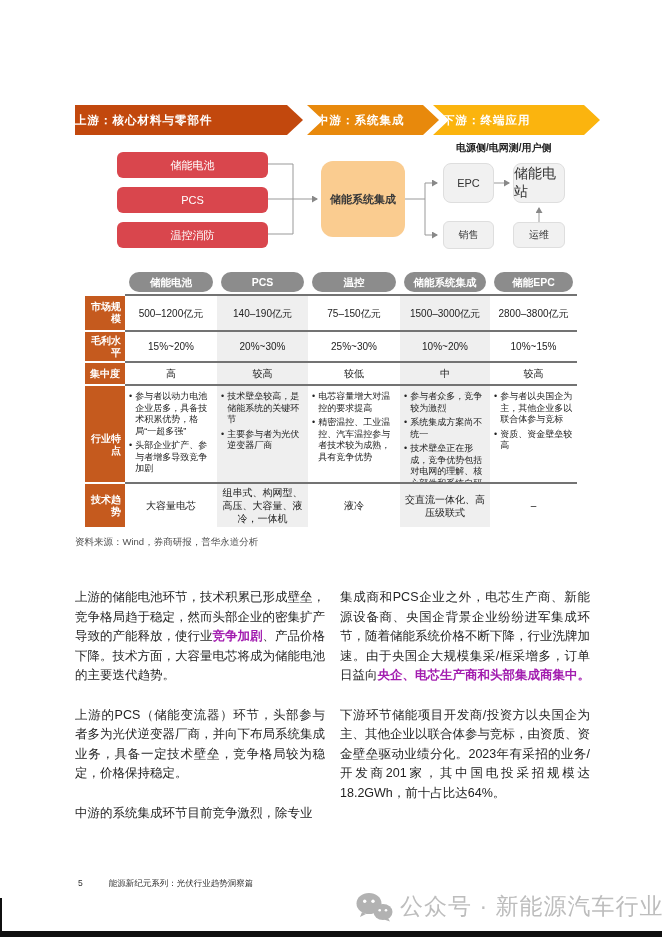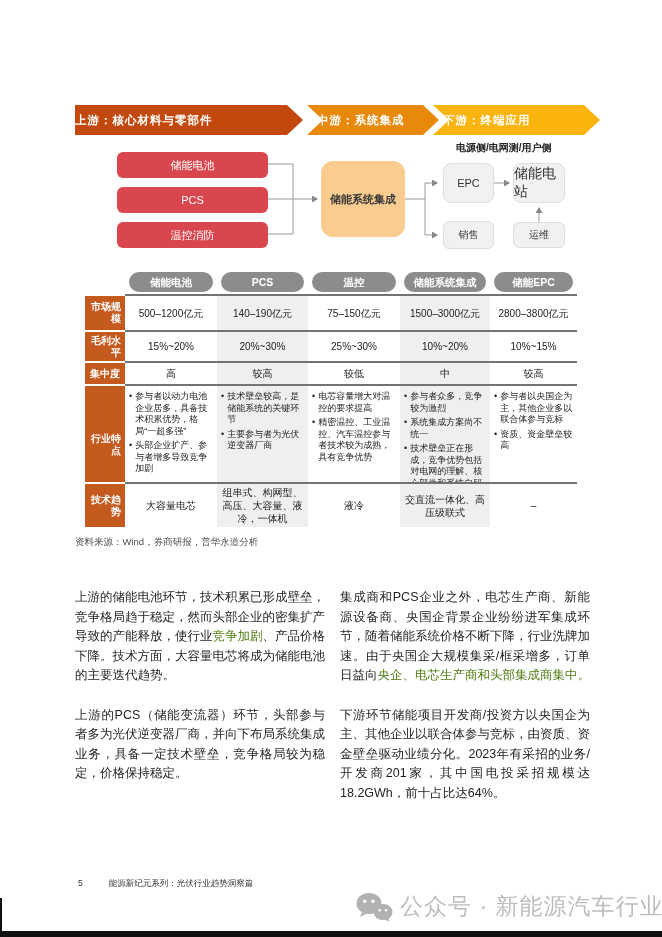--- a/index.html
+++ b/index.html
@@ -50,21 +50,21 @@
           font-size:9px; line-height:11.5px; padding:5px 3px 4px 4px; gap:3px; }
   .bullet { display:flex; gap:3px; }
   .bullet .b { flex:0 0 auto; }
 
   .source { position:absolute; left:75px; top:536px; font-size:9.5px; color:#4d4d4d; }
 
   
   .bodycols { position:absolute; left:75px; top:588px; width:515px; display:flex; gap:15px; }
   .bcol { width:250px; font-size:12.5px; line-height:19.5px; color:#1f1f1f; text-align:justify; }
   .bcol p { margin:0 0 20px 0; }
-  .hl { color:#4d7c0f; font-weight:normal; }
+  .hl { color:#a21caf; font-weight:bold; }
 
   
   .footer { position:absolute; left:78px; top:878px; font-size:8.5px; color:#333; display:flex; gap:26px; }
   .wm { position:absolute; left:356px; top:891px; display:flex; align-items:center; gap:7px;
         color:#BDBDBD; font-size:23px; letter-spacing:1px; white-space:nowrap; }
   .bbar { position:absolute; left:0; bottom:0; width:662px; height:6px; background:#101010; }
   .lstrip { position:absolute; left:0; top:898px; width:2px; height:39px; background:#101010; }
 </style>
 </head>
 <body>
@@ -212,20 +212,21 @@
       <div class="td">–</div>
     </div>
   </div>
 
   <div class="source">资料来源：Wind，券商研报，普华永道分析</div>
 
   <div class="bodycols">
     <div class="bcol">
       <p><span>上游的储能电池环节，技术积累已形成壁垒，竞争格局趋于稳定，然而头部企业的密集扩产导致的产能释放，使行业</span><span class="hl">竞争加剧</span><span>、产品价格下降。技术方面，大容量电芯将成为储能电池的主要迭代趋势。</span></p>
       <p><span>上游的PCS（储能变流器）环节，头部参与者多为光伏逆变器厂商，并向下布局系统集成业务，具备一定技术壁垒，竞争格局较为稳定，价格保持稳定。</span></p>
+      <p><span>中游的系统集成环节目前竞争激烈，除专业</span></p>
     </div>
     <div class="bcol">
       <p><span>集成商和PCS企业之外，电芯生产商、新能源设备商、央国企背景企业纷纷进军集成环节，随着储能系统价格不断下降，行业洗牌加速。由于央国企大规模集采/框采增多，订单日益向</span><span class="hl">央企、电芯生产商和头部集成商集中。</span></p>
       <p><span>下游环节储能项目开发商/投资方以央国企为主、其他企业以联合体参与竞标，由资质、资金壁垒驱动业绩分化。2023年有采招的业务/开发商201家，其中国电投采招规模达18.2GWh，前十占比达64%。</span></p>
     </div>
   </div>
 
   <div class="footer">
     <span>5</span>
     <span>能源新纪元系列：光伏行业趋势洞察篇</span>

